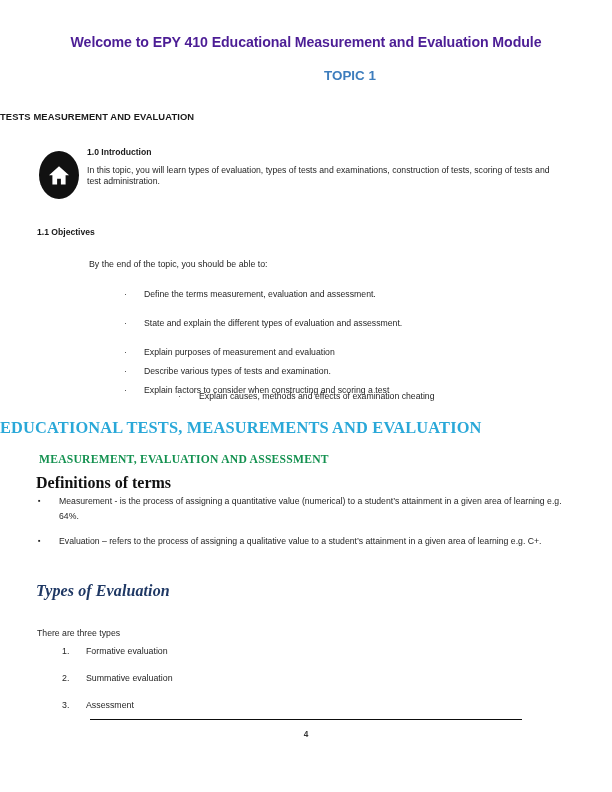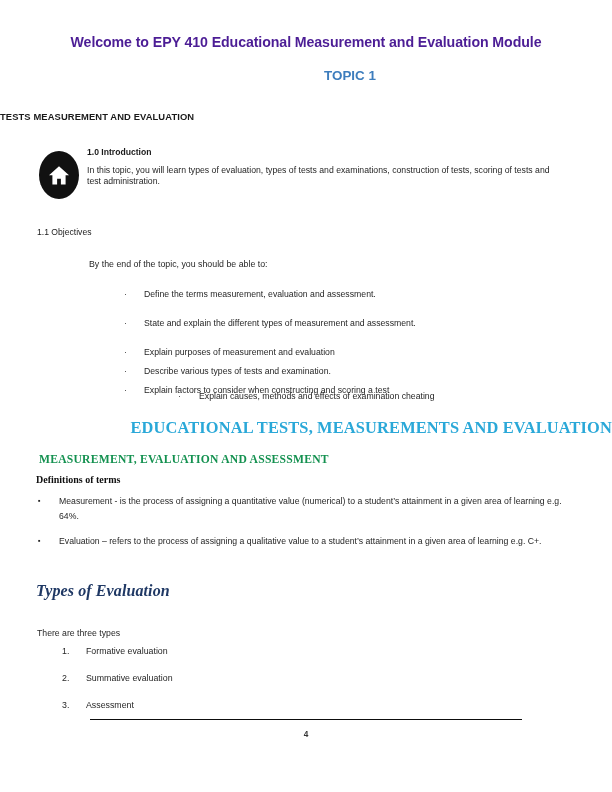--- a/index.html
+++ b/index.html
@@ -86,21 +86,21 @@
     font-size: 8.7px;
     line-height: 11px;
     color: #262626;
   }
 
   
   .objectives-heading {
     position: absolute;
     left: 37px; top: 227px;
     font-size: 8.6px;
-    font-weight: normal;
+    font-weight: bold;
     color: #1a1a1a;
   }
   .objectives-lead {
     position: absolute;
     left: 89px; top: 259px;
     font-size: 8.8px;
     color: #262626;
   }
 
   .obj-list {
@@ -137,41 +137,41 @@
     left: 0; top: 0;
     font-size: 8.7px;
     color: #3a3a3a;
   }
 
   
   .sec-main {
     position: absolute;
     left: 0; top: 418px;
     width: 612px;
-    text-align: right;
+    text-align: left;
     font-family: "Liberation Serif", serif;
     font-size: 16.4px;
     font-weight: bold;
     color: #2aa8d8;
     letter-spacing: 0.15px;
   }
   .sec-green {
     position: absolute;
     left: 39px; top: 453px;
     font-family: "Liberation Serif", serif;
     font-size: 11.6px;
     font-weight: bold;
     color: #149150;
     letter-spacing: 0.25px;
   }
   .defs-heading {
     position: absolute;
     left: 36px; top: 474px;
     font-family: "Liberation Serif", serif;
-    font-size: 10px;
+    font-size: 16px;
     font-weight: bold;
     color: #111;
   }
 
   
   .def-list {
     position: absolute;
     left: 37px; top: 494px;
     width: 528px;
   }
@@ -265,21 +265,21 @@
   <div class="objectives-heading">1.1 Objectives</div>
   <div class="objectives-lead">By the end of the topic, you should be able to:</div>
 
   <div class="obj-list">
     <div class="obj-item obj-spaced">
       <span class="mk">·</span>
       <span>Define the terms measurement, evaluation and assessment.</span>
     </div>
     <div class="obj-item obj-spaced">
       <span class="mk">·</span>
-      <span>State and explain the different types of measurement and assessment.</span>
+      <span>State and explain the different types of evaluation and assessment.</span>
     </div>
     <div class="obj-item obj-tight">
       <span class="mk">·</span>
       <span>Explain purposes of measurement and evaluation</span>
     </div>
     <div class="obj-item obj-tight">
       <span class="mk">·</span>
       <span>Describe various types of tests and examination.</span>
     </div>
     <div class="obj-item">

